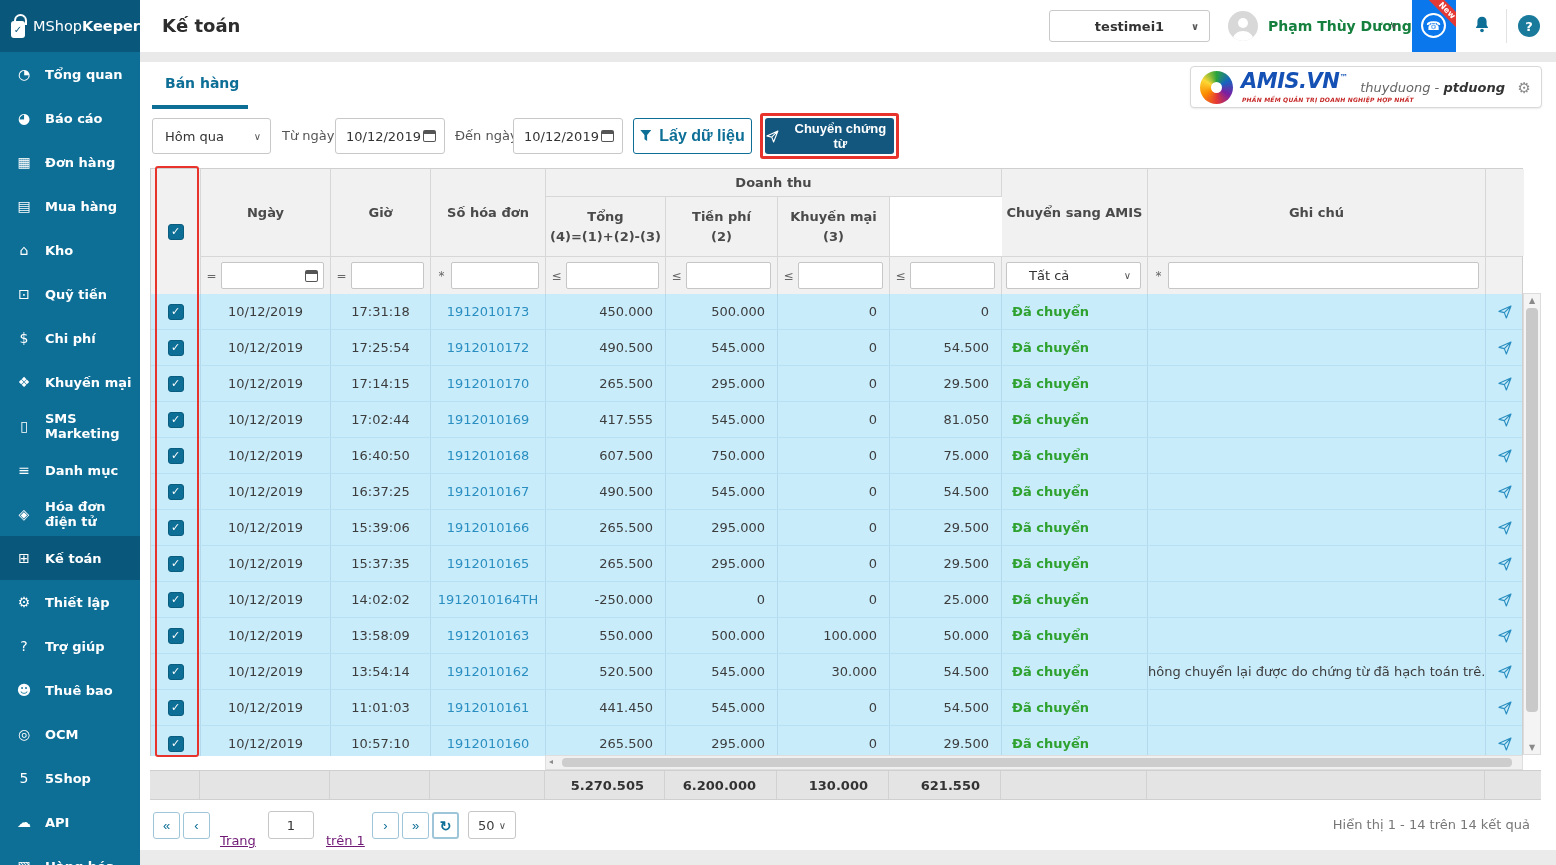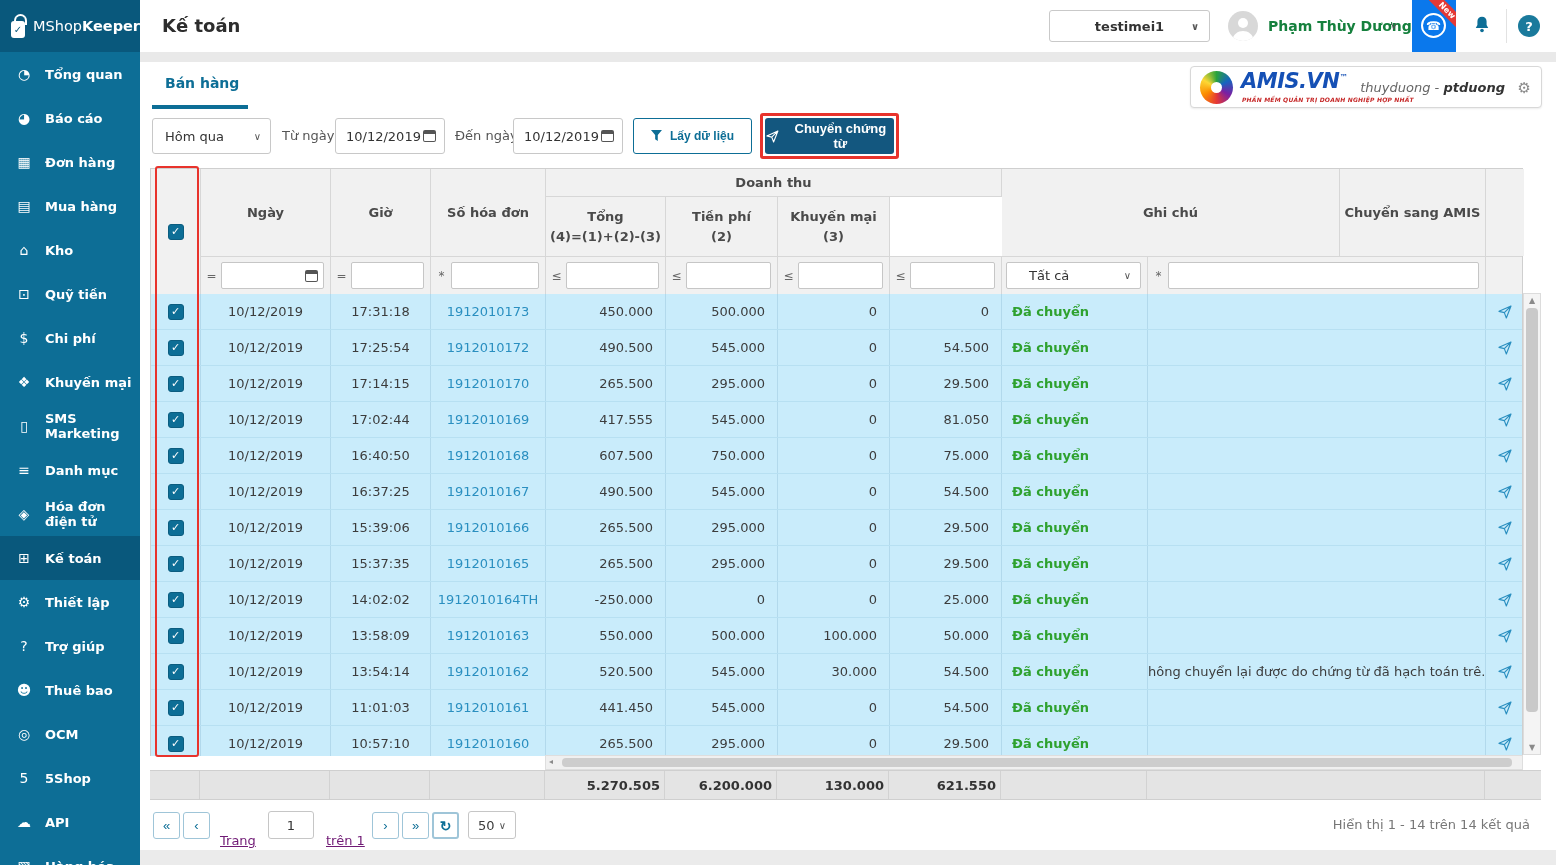--- a/index.html
+++ b/index.html
@@ -55,21 +55,21 @@
   
   .fbar { position:absolute; left:0; top:56px; height:36px; width:100%; }
   .ctl { position:absolute; height:36px; border:1px solid #c8c8c8; border-radius:3px; background:#fff; display:flex; align-items:center; font-size:13px; color:#333; cursor:pointer; }
   .sel-preset { left:12px; width:119px; padding-left:12px; }
   .sel-caret { position:absolute; right:9px; font-size:10px; color:#555; }
   .flabel { position:absolute; top:0; line-height:36px; color:#555; }
   .lbl-from { left:142px; } .lbl-to { left:315px; }
   .date1 { left:195px; width:110px; padding-left:10px; }
   .date2 { left:373px; width:110px; padding-left:10px; }
   .cal { position:absolute; right:8px; width:13px; height:12px; border:1.5px solid #555; border-top:4px solid #555; border-radius:2px; }
-  .btn-get { position:absolute; left:493px; width:119px; height:36px; border:1px solid var(--c-accent,#0d6e96); border-radius:3px; background:#fff; color:var(--c-accent,#0d6e96); font-weight:700; font-size:12px; display:flex; align-items:center; justify-content:center; gap:8px; cursor:pointer; }
+  .btn-get { position:absolute; left:493px; width:119px; height:36px; border:1px solid var(--c-accent,#0d6e96); border-radius:3px; background:#fff; color:var(--c-accent,#0d6e96); font-weight:700; font-size:16px; display:flex; align-items:center; justify-content:center; gap:8px; cursor:pointer; }
   .funnel { width:11px; height:12px; background:var(--c-accent,#0d6e96); clip-path:polygon(0 0,100% 0,62% 42%,62% 92%,38% 78%,38% 42%); }
   .btn-transfer { position:absolute; left:625px; width:129px; height:36px; border:none; border-radius:3px; background:var(--c-btn,#13577f); color:#fff; font-weight:700; font-size:13px; display:flex; align-items:center; justify-content:center; gap:7px; cursor:pointer; }
   .annot { position:absolute; border:3px solid var(--c-red,#e8332c); border-radius:3px; pointer-events:none; z-index:6; }
   .annot-transfer { left:620px; top:51px; width:139px; height:46px; }
   .annot-cb { left:15px; top:104px; width:44px; height:591px; border-width:2.5px; }
 
   
   .tbl { position:absolute; left:10px; top:106px; width:1373px; border:1px solid #cfcfcf; border-bottom:none; }
   .hrow, .frow, .trow, .sumrow { display:flex; }
   .hcell { background:#f1f1f1; border-right:1px solid #d7d7d7; color:#4a4a4a; font-weight:700; display:flex; flex-direction:column; align-items:center; justify-content:center; text-align:center; line-height:1.5; }
@@ -108,21 +108,21 @@
   .vsb { position:absolute; left:1383px; top:231px; width:18px; height:462px; background:#f4f4f4; border:1px solid #dcdcdc; font-size:8px; color:#8a8a8a; }
   .vsb .up { position:absolute; top:2px; left:0; right:0; text-align:center; cursor:pointer; }
   .vsb .dn { position:absolute; bottom:2px; left:0; right:0; text-align:center; cursor:pointer; }
   .vsb .thumb { position:absolute; left:2px; right:2px; top:14px; height:404px; background:#c9c9c9; border-radius:4px; cursor:pointer; }
   .hsb { position:absolute; left:405px; top:693px; width:978px; height:15px; background:#f0f0f0; border:1px solid #dedede; font-size:8px; color:#8a8a8a; }
   .hsb .lf { position:absolute; left:3px; top:1px; cursor:pointer; }
   .hsb .thumb { position:absolute; top:2px; left:16px; right:10px; height:9px; background:#cdcdcd; border-radius:4px; cursor:pointer; }
 
   
   .sumrow { position:absolute; left:10px; top:708px; width:1391px; height:30px; background:#e4e4e4; border-top:1px solid #cfcfcf; border-bottom:1px solid #cfcfcf; font-weight:700; color:#333; }
-  .scell { display:flex; align-items:center; justify-content:flex-end; padding-right:4px; border-right:1px solid #d2d2d2; }
+  .scell { display:flex; align-items:center; justify-content:flex-end; padding-right:20px; border-right:1px solid #d2d2d2; }
   .pager { position:absolute; left:0; top:738px; height:50px; width:100%; background:#fff; }
   .pbtn { position:absolute; top:12px; width:27px; height:27px; border:1px solid #9fc5d8; border-radius:3px; background:#fff; color:var(--c-accent,#0d6e96); font-size:13px; display:flex; align-items:center; justify-content:center; cursor:pointer; }
   .ptext { position:absolute; top:16px; line-height:50px; color:#701a75;text-decoration:underline; }
   .pinput { position:absolute; top:11px; width:46px; height:28px; border:1px solid #c6c6c6; border-radius:3px; text-align:center; font-size:13px; font-family:inherit; color:#333; }
   .prefresh { border-width:2px; font-size:14px; font-weight:700; }
   .psel { position:absolute; top:11px; width:48px; height:28px; border:1px solid #c6c6c6; border-radius:3px; display:flex; align-items:center; padding-left:9px; cursor:pointer; position:absolute; }
   .summary { position:absolute; right:26px; top:0; line-height:50px; color:#777; }
   .bottomstrip { position:absolute; left:0; top:788px; height:15px; width:100%; background:#ebebeb; }
 </style>
 </head>
@@ -323,22 +323,22 @@
             <div class="hcell w-phi" style="height:59px">
                 <span>Tiền phí</span>
                 <span>(2)</span>
               </div>
             <div class="hcell w-km" style="height:59px">
                 <span>Khuyến mại</span>
                 <span>(3)</span>
               </div>
           </div>
         </div>
+        <div class="hcell htop w-amis">Chuyển sang AMIS</div>
         <div class="hcell htop w-note">Ghi chú</div>
-        <div class="hcell htop w-amis">Chuyển sang AMIS</div>
         <div class="hcell htop w-send" style="border-right:none"></div>
       </div>
       <div class="frow">
         <div class="fcell w-cb"></div>
         <div class="fcell w-ngay">
             <span class="op">=</span>
             <input class="fin" style="">
             <span class="cal"></span>
           </div>
         <div class="fcell w-gio">

